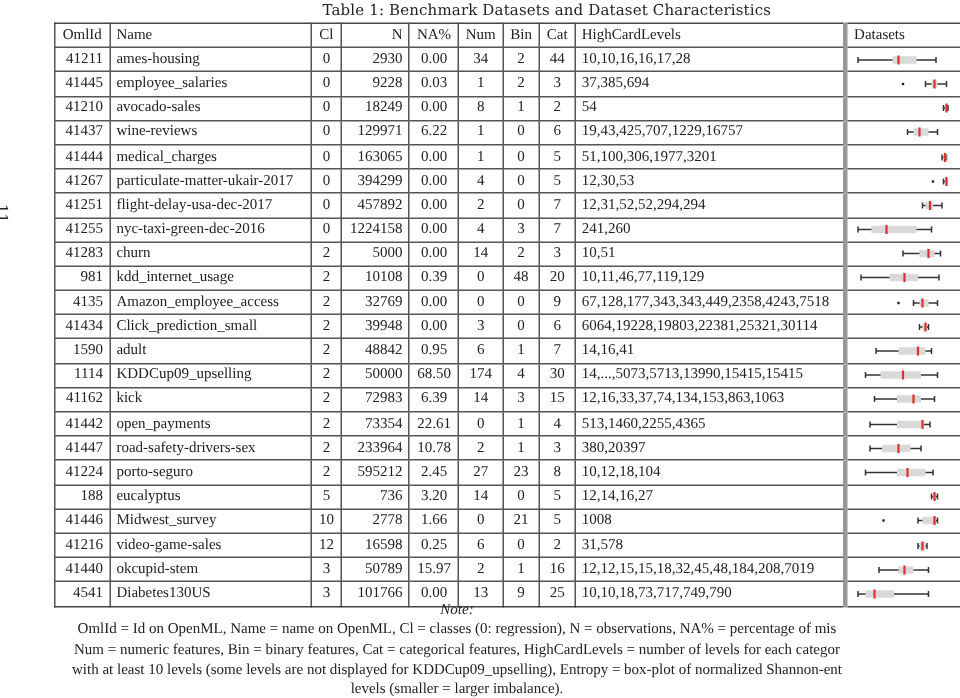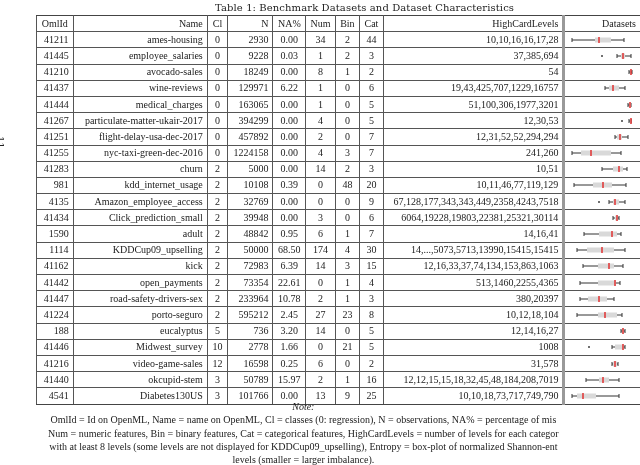--- a/index.html
+++ b/index.html
@@ -8,21 +8,21 @@
   .caption { position:absolute; top:2px; left:0; width:640px; 
              font-size:10px; letter-spacing:0.1px; padding-left:215px; box-sizing:border-box; white-space:nowrap; }
   .pagenum { position:absolute; left:6px; top:136px; font-size:10px; transform:rotate(90deg); transform-origin:left top; }
   table.bench { position:absolute; top:15px; left:36px; border-collapse:collapse;
                 font-size:10px; font-family:"Liberation Serif","DejaVu Serif",serif; }
   table.bench th, table.bench td { border:1px solid #555; height:15.2px; padding:0 4px; white-space:nowrap; line-height:14px; }
   table.bench th { font-weight:normal; border-top:1.3px solid #444; border-bottom:1.6px solid #555; }
   table.bench tr:last-child td { border-bottom:1.6px solid #444; }
   .r { text-align:right; }
   .c { text-align:center; }
-  .l { text-align:right; }
+  .l { text-align:left; }
   td.ent, th.ent { border-left:3px solid #999 !important; border-right:none !important; width:70px; padding:0 2px; }
   td.ent svg { display:block; }
   .col-id { width:37px; } .col-name { width:170px; } .col-cl { width:22px; }
   .col-n { width:42px; } .col-na { width:31px; } .col-num { width:23px;margin-top:24px; }
   .col-bin { width:21px; } .col-cat { width:20px; } .col-hc { width:205px; }
   .note { position:absolute; top:400px; left:48px; font-size:10px; font-family:"Liberation Serif","DejaVu Serif",serif; line-height:13.3px; white-space:nowrap;text-align:center; }
   .note .title { font-style:italic; }
 </style>
 </head>
 <body>
@@ -510,15 +510,15 @@
           </svg>
         </td>
       </tr>
     </tbody>
 </table>
 
 <div class="note">
   <div class="title">Note:</div>
   <div>OmlId = Id on OpenML, Name = name on OpenML, Cl = classes (0: regression), N = observations, NA% = percentage of mis</div>
   <div>Num = numeric features, Bin = binary features, Cat = categorical features, HighCardLevels = number of levels for each categor</div>
-  <div>with at least 8 levels (some levels are not displayed for KDDCup09_upselling), Entropy = box-plot of normalized Shannon-ent</div>
+  <div>with at least 10 levels (some levels are not displayed for KDDCup09_upselling), Entropy = box-plot of normalized Shannon-ent</div>
   <div>levels (smaller = larger imbalance).</div>
 </div>
 
 </body></html>

